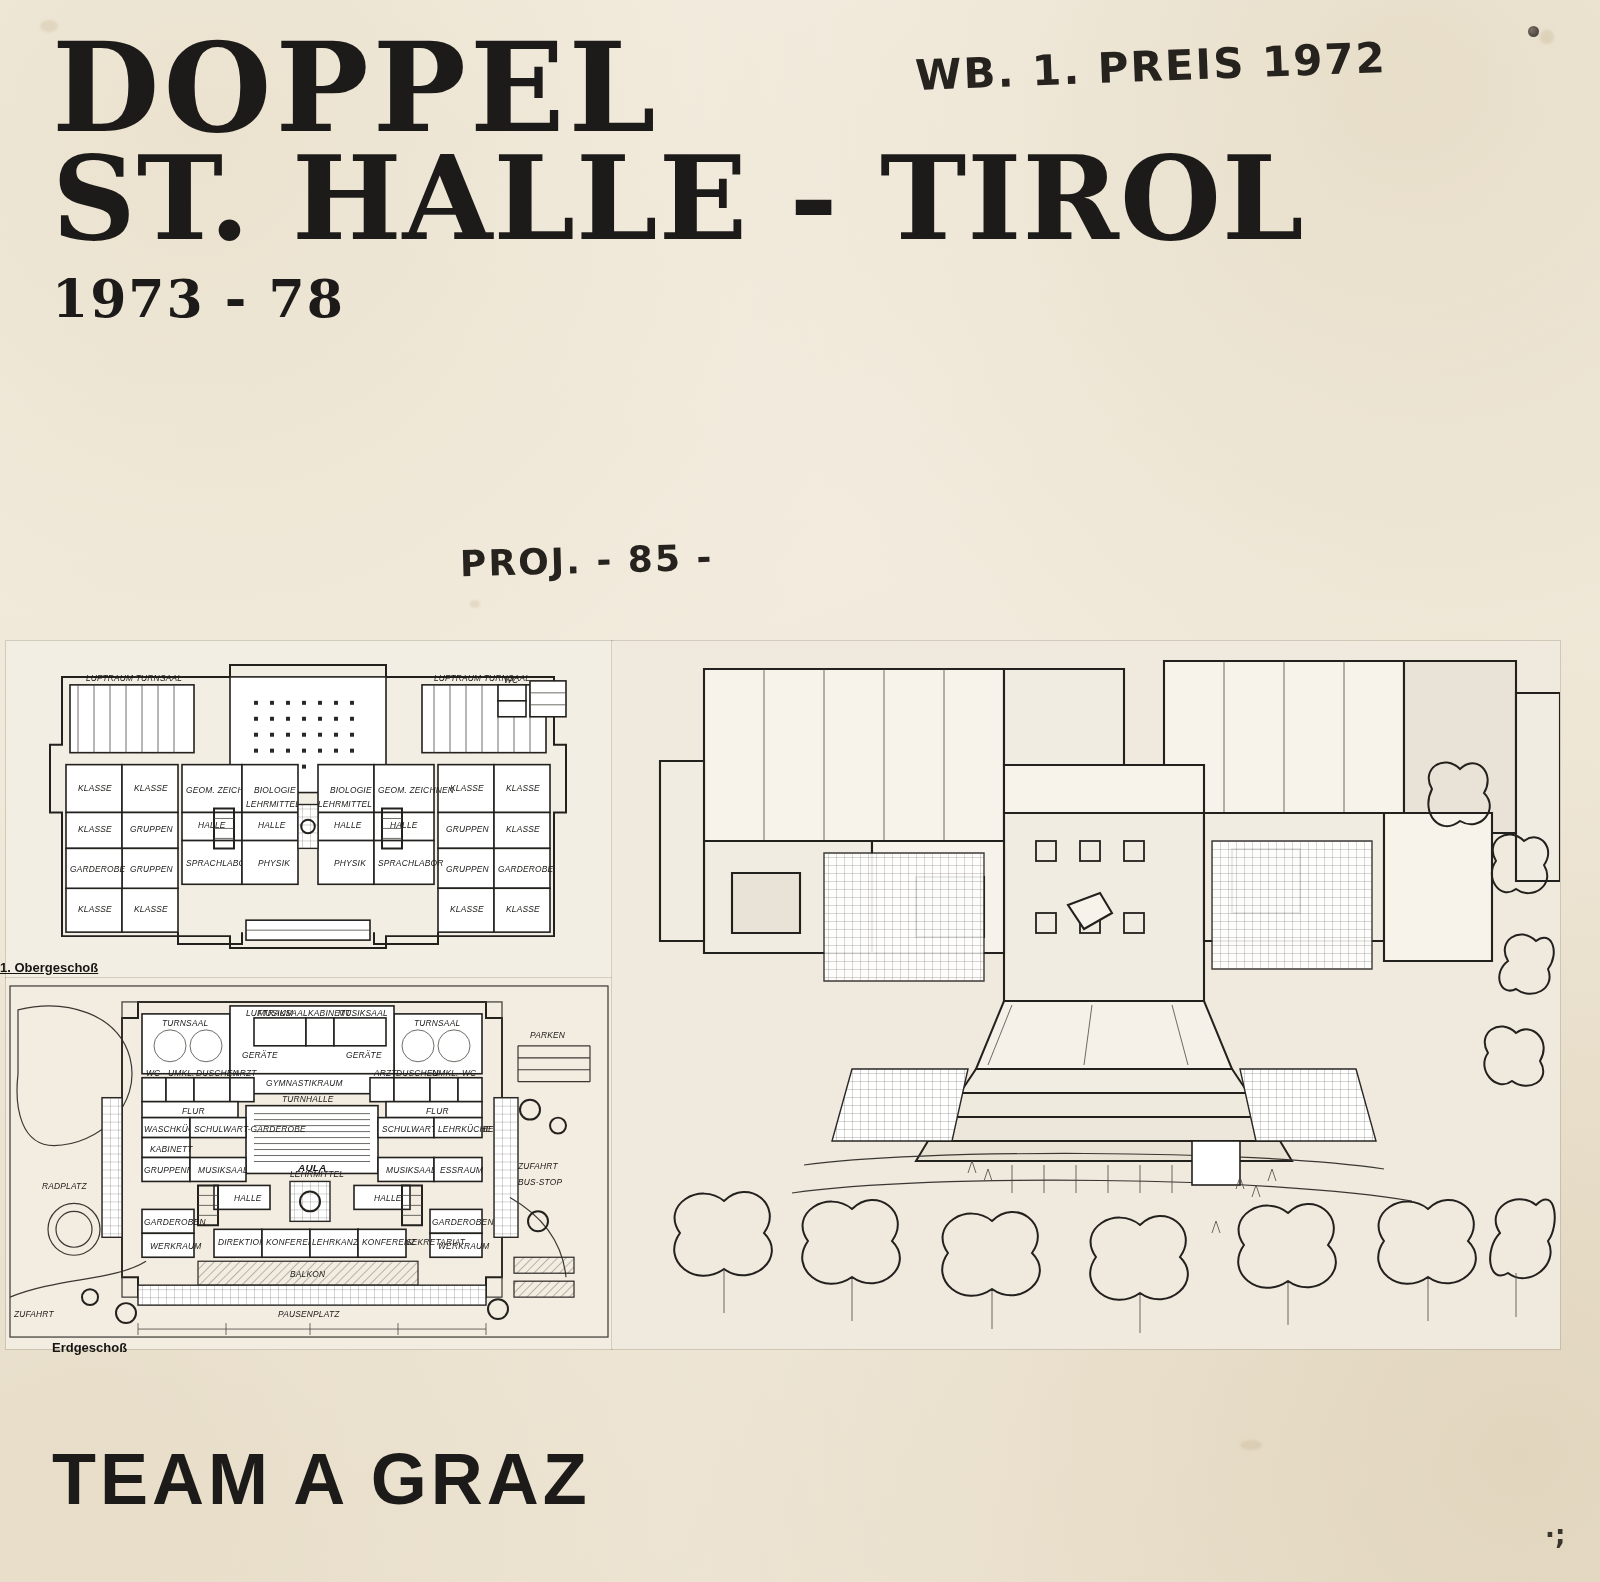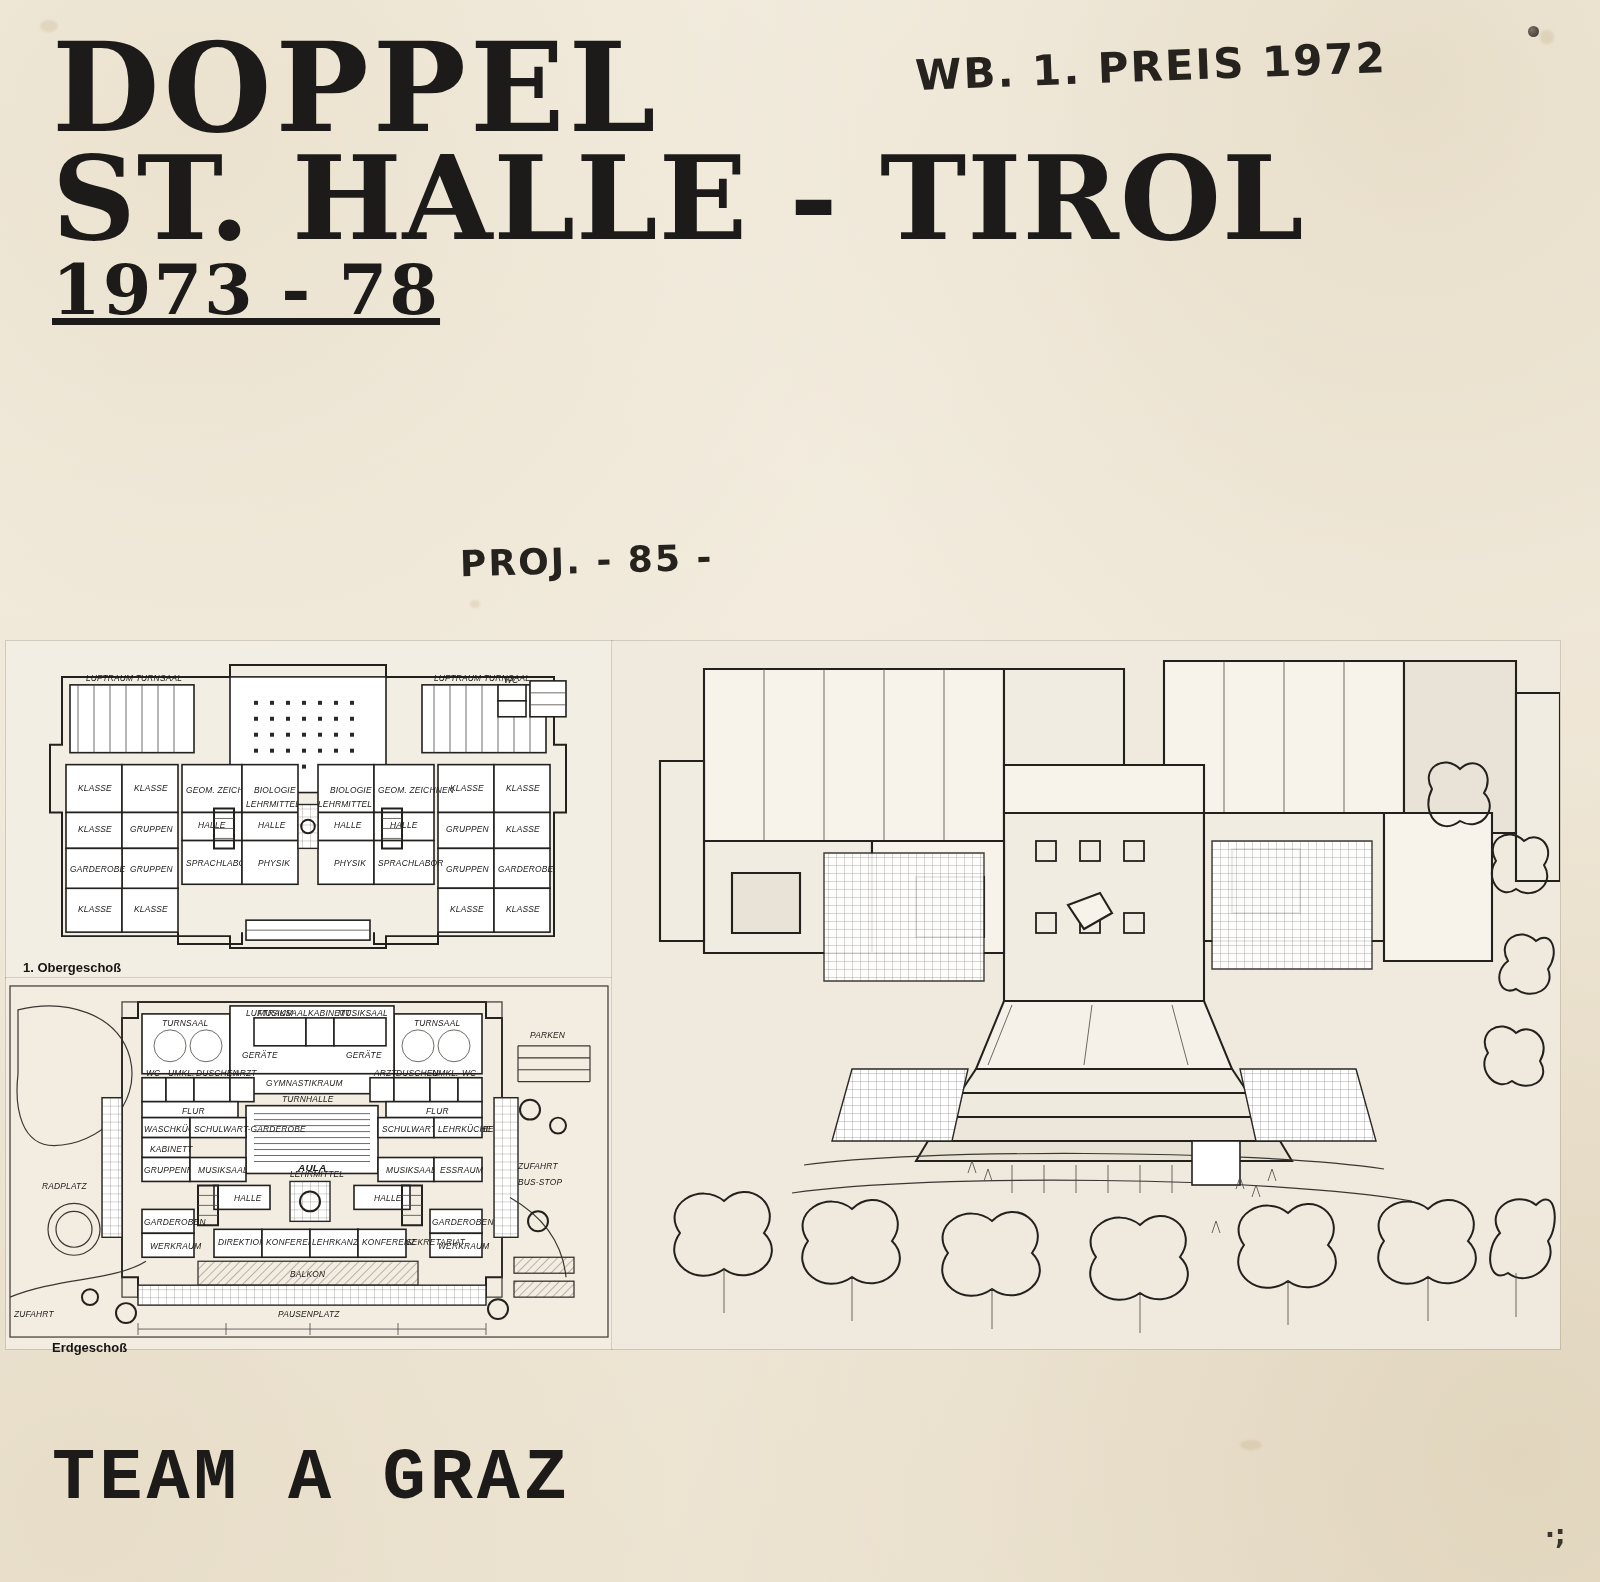--- a/index.html
+++ b/index.html
@@ -58,24 +58,23 @@
     font-size: 118px;
     letter-spacing: 2px;
     margin-top: -6px;
   }
   #title-line-3 {
     font-size: 116px;
     letter-spacing: 1px;
     margin-top: -4px;
   }
   #title-years {
-    font-size: 70px;
+    font-size: 52px;
     letter-spacing: 2px;
-    margin-top: 2px;
-    text-decoration: underline;
+    margin-top: 20px;
   }
 
   .handwriting {
     font-family: "DejaVu Sans", sans-serif;
     font-weight: 700;
     color: #26231f;
     transform: rotate(-2.2deg);
     letter-spacing: 2px;
   }
   #hw-prize {
@@ -89,21 +88,21 @@
     left: 460px;
     top: 540px;
     font-size: 36px;
     transform: rotate(-1.5deg);
   }
 
   #team-credit {
     position: absolute;
     left: 52px;
     top: 1438px;
-    font-family: Liberation Mono, monospace;
+    font-family: Liberation Sans, sans-serif;
     font-weight: 700;
     font-size: 72px;
     letter-spacing: 4px;
     color: #1d1b19;
   }
 
   
   #drawing-area {
     position: absolute;
     left: 0;
@@ -138,21 +137,21 @@
     height: 708px;
     background: #efe9de;
   }
   .plan-caption {
     position: absolute;
     font-family: "Liberation Sans", sans-serif;
     font-size: 13px;
     font-weight: 700;
     color: #171513;
   }
-  #caption-og { left: 23px; top: 960px; }
+  #caption-og { left: 0; top: 960px; text-decoration: underline; }
   #caption-eg { left: 8px; top: 1340px; padding-left: 44px; }
 
   
   .panel svg { display: block; width: 100%; height: 100%; }
 
   .ln { stroke: #23211e; fill: none; stroke-width: 1; }
   .ln-thin { stroke: #3a3733; fill: none; stroke-width: 0.6; }
   .ln-hair { stroke: #4a4741; fill: none; stroke-width: 0.4; }
   .fillroom { fill: #ffffff; stroke: #23211e; stroke-width: 0.8; }
   .hatch { fill: url(#hatchpat); stroke: #2a2724; stroke-width: 0.6; }

